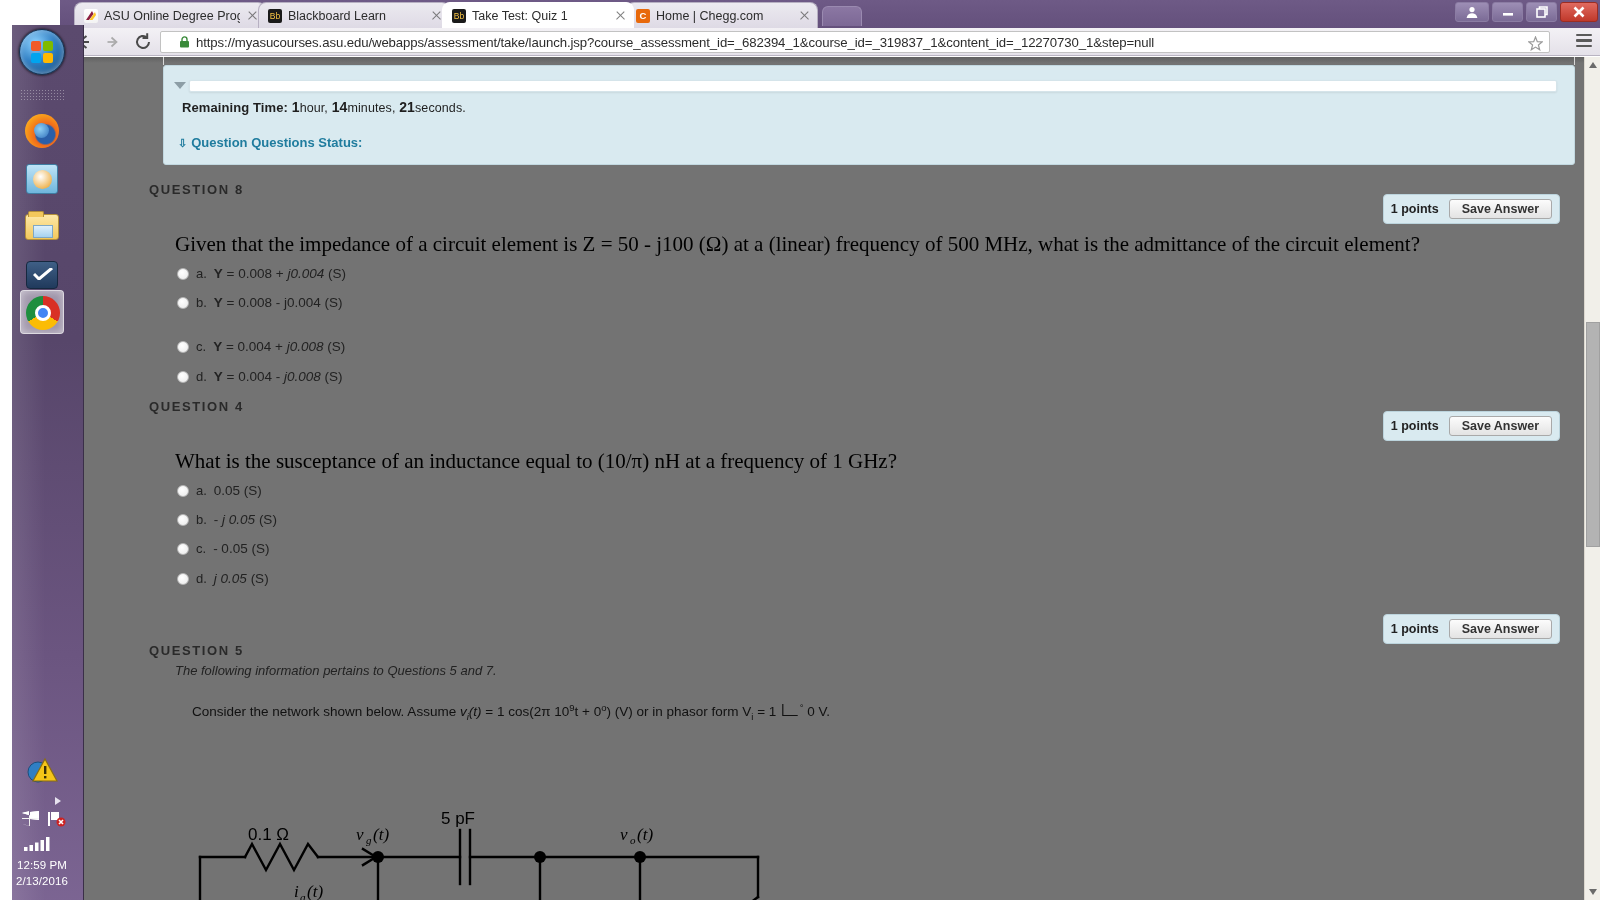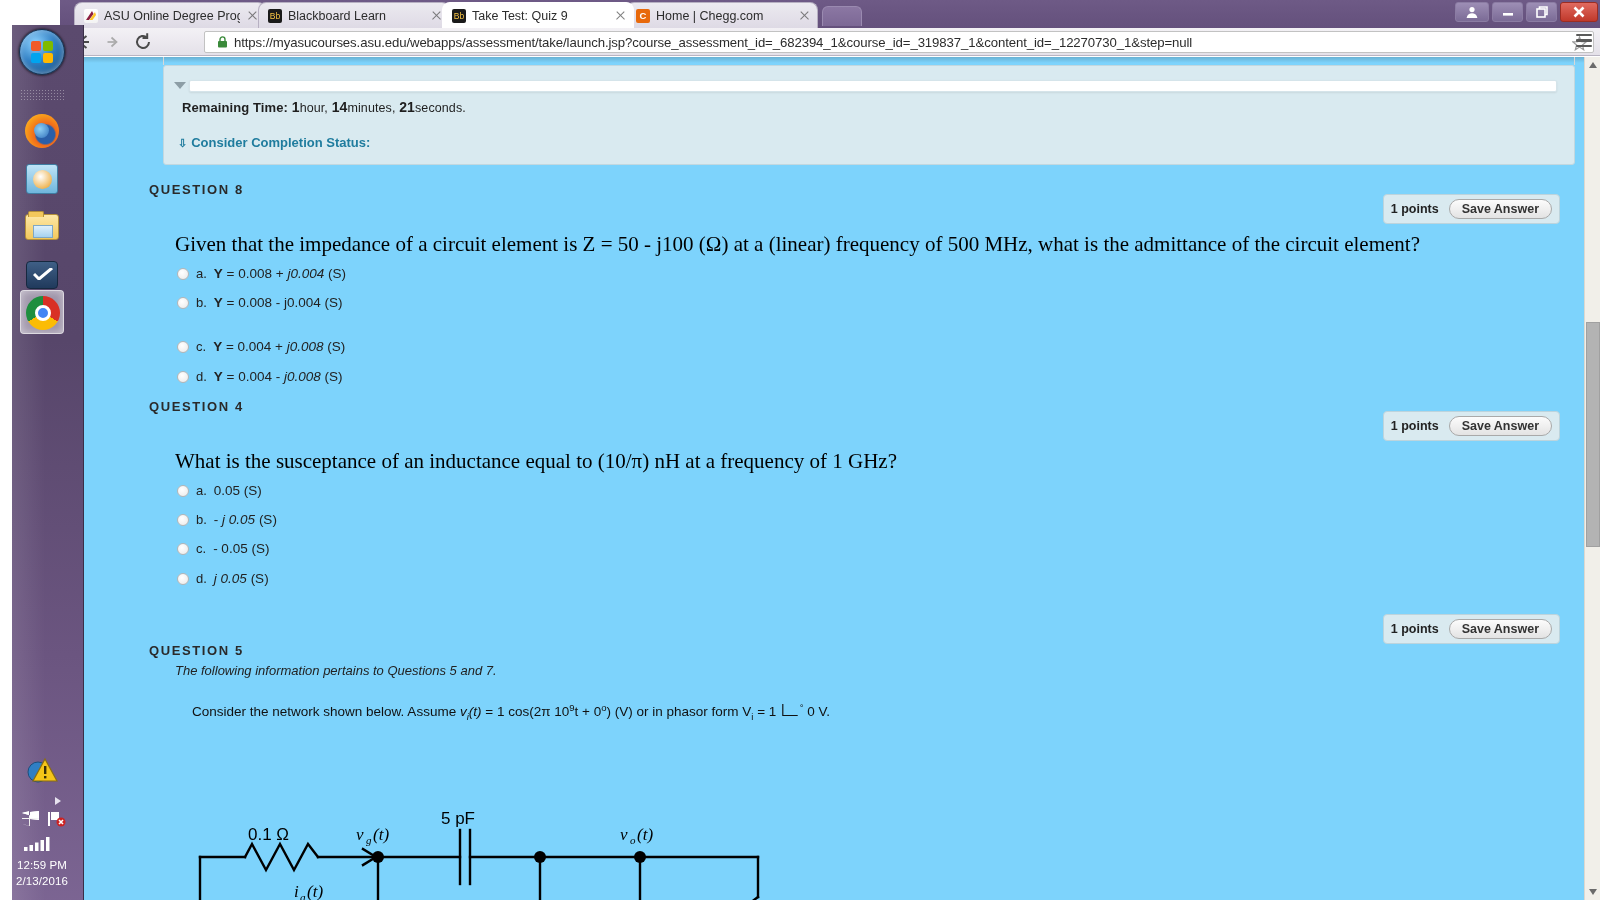--- a/index.html
+++ b/index.html
@@ -129,30 +129,30 @@
       background:linear-gradient(180deg,#9d8eb5,#7b6b96);display:flex;align-items:center;justify-content:center;}
   .wcbtn.close{width:38px;background:linear-gradient(180deg,#e06a60,#c0392b);border-color:#9c2d22;}
   .wcbtn.user{width:34px;}
 
   #toolbar{position:absolute;left:0;top:28px;width:1540px;height:28px;
       background:linear-gradient(180deg,#f3f1f5,#e4e1e9); border-bottom:1px solid #b9b4c2;}
   .navbtn{position:absolute;top:4px;width:22px;height:20px;}
   #omni{
     position:absolute;left:100px;top:3px;width:1390px;height:22px;
     background:#fff;border:1px solid #c2c2c2;border-radius:2px;
-    display:flex;align-items:center;padding:0 12px;gap:6px;font-size:13px;margin-left:44px;
+    display:flex;align-items:center;padding:0 18px;gap:6px;font-size:13px;
   }
   #omni .lock{width:11px;height:12px;flex:none;position:relative;}
   #omni .urlt{color:#2c2c2c;font-size:13.2px;white-space:nowrap;overflow:hidden;letter-spacing:-.1px;}
   .star{position:absolute;right:6px;top:4px;width:15px;height:15px;}
   .hamb{position:absolute;right:8px;top:6px;width:16px;height:14px;}
   .hamb i{display:block;height:2.4px;background:#5a5a5a;margin-bottom:3px;border-radius:1px;}
 
   
-  #viewport{position:absolute;left:0;top:57px;width:1540px;height:843px;background:#7dd3fc;overflow:hidden;}
+  #viewport{position:absolute;left:0;top:57px;width:1540px;height:843px;background:#737373;overflow:hidden;}
   #page{position:absolute;left:0;top:0;width:1524px;}
 
   .topstrip{position:absolute;left:103px;top:0px;width:1412px;height:8px;border-left:1px solid #d8d8d8;border-right:1px solid #d8d8d8;}
 
   .timerbox{
     position:absolute;left:103px;top:8px;width:1412px;height:100px;
     background:#d9eaf0;border:1px solid #c2d8e0;border-radius:3px;
   }
   .timerbar{position:absolute;left:25px;top:14px;width:1368px;height:12px;background:#fff;
       border:1px solid #d5e4ea;border-radius:2px;box-shadow:0 1px 2px rgba(0,0,0,.08);}
@@ -169,21 +169,21 @@
 
   .ptsbox{
     position:absolute;right:24px;height:30px;
     background:#d9eaf0;border:1px solid #bcd4dd;border-radius:4px;
     display:flex;align-items:center;gap:10px;padding:0 7px;
   }
   .ptsbox .pts{font-size:12.5px;font-weight:bold;color:#222;text-align:right;}
   .ptsbox .savebtn{
     font-size:12.5px;font-weight:bold;color:#333;
     background:linear-gradient(180deg,#fcfcfc,#e3e3e3);
-    border:1px solid #a9a9a9;border-radius:11px;padding:2px 12px;
+    border:1px solid #a9a9a9;border-radius:3px;padding:2px 12px;
   }
 
   .qtext{position:absolute;font-family:"Liberation Serif", serif;font-size:21px;color:#000;left:115px;}
   .opt{position:absolute;left:117px;display:flex;align-items:center;gap:7px;font-size:13.5px;color:#222;}
   .radio{width:12px;height:12px;border-radius:50%;border:1px solid #b6b6b6;
       background:radial-gradient(circle at 40% 35%,#fff,#e9e9e9);flex:none;}
   .opt .ltr{font-size:13px;color:#222;}
   .opt b{font-weight:bold;}
   .opt i{font-style:italic;}
 
@@ -304,21 +304,21 @@
     </div>
 
     <div class="tab" style="left:198px;width:192px;">
       <span class="fav fav-bb">Bb</span>
       <span class="ttl">Blackboard Learn</span>
       <span class="x"></span>
     </div>
 
     <div class="tab active" style="left:382px;width:192px;">
       <span class="fav fav-bb">Bb</span>
-      <span class="ttl">Take Test: Quiz 9</span>
+      <span class="ttl">Take Test: Quiz 1</span>
       <span class="x"></span>
     </div>
 
     <div class="tab" style="left:566px;width:192px;">
       <span class="fav fav-ch">C</span>
       <span class="ttl">Home | Chegg.com</span>
       <span class="x"></span>
     </div>
 
     <div class="newtab" style="left:762px;"></div>
@@ -400,21 +400,21 @@
       <div class="timerbox">
         <div class="caret"></div>
         <div class="timerbar"></div>
         <div class="remaining">
           <span class="lab">Remaining Time:</span>
           <span class="num">1</span><span class="unit">hour,</span>
           <span class="num">14</span><span class="unit">minutes,</span>
           <span class="num">21</span><span class="unit">seconds.</span>
         </div>
         <div class="qcs">
-          <span class="chev">⇩</span><span>Consider Completion Status:</span>
+          <span class="chev">⇩</span><span>Question Questions Status:</span>
         </div>
       </div>
 
       <div class="qhead" style="top:125px;">QUESTION 8</div>
       <div class="ptsbox" style="top:137px;">
         <span class="pts">1 points</span>
         <span class="savebtn">Save Answer</span>
       </div>
       <div class="qtext" style="top:175px;">Given that the impedance of a circuit element is  Z = 50 - j100 (Ω) at a (linear) frequency of 500 MHz, what is the admittance of the circuit element?</div>
 

